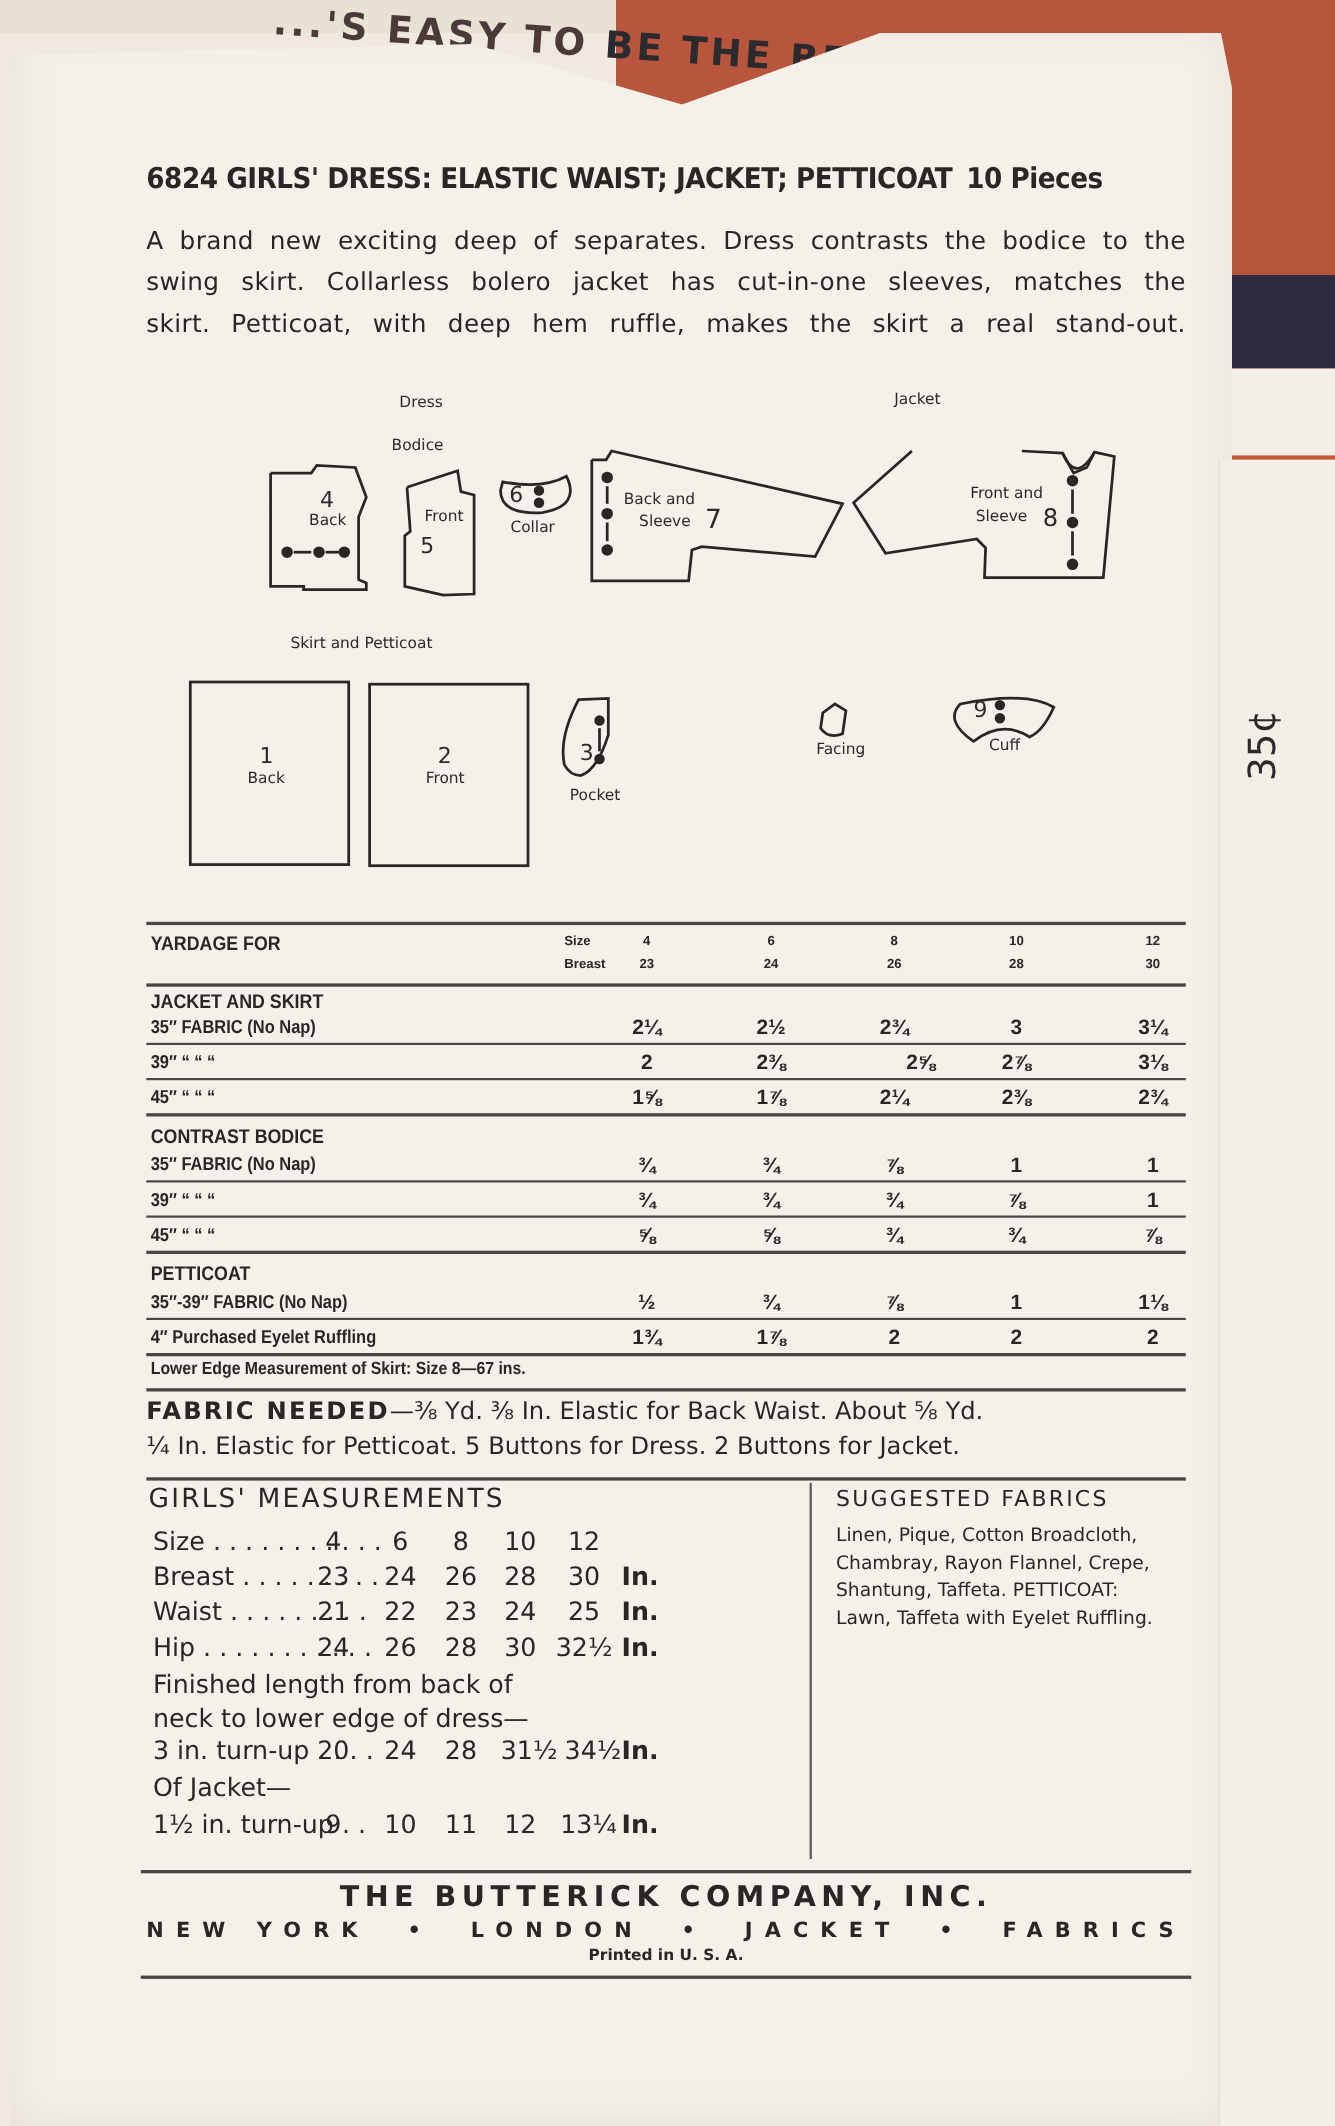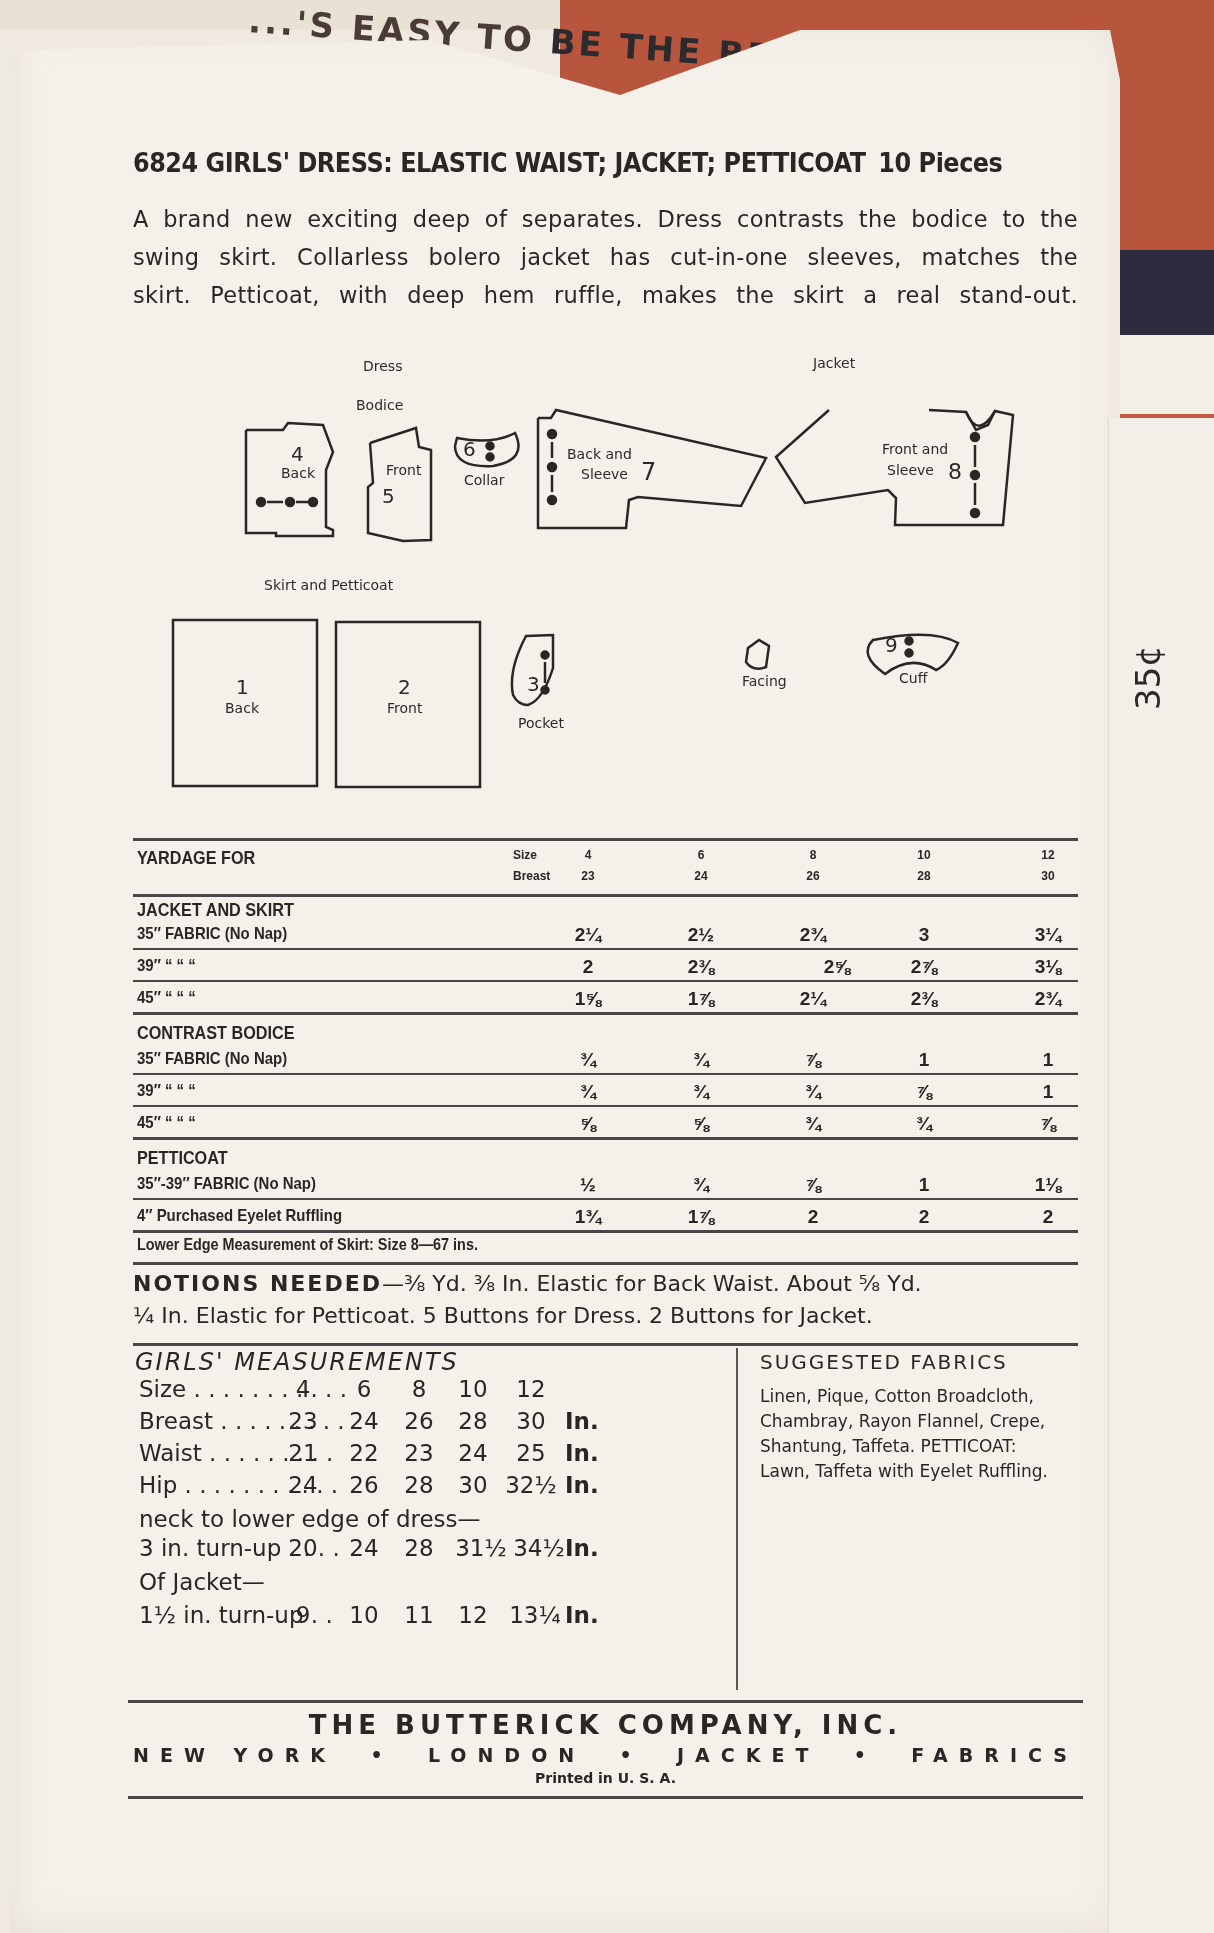--- a/index.html
+++ b/index.html
@@ -78,21 +78,21 @@
   .ysec { position: absolute; left: 4px; font-size: 18px; font-weight: bold; transform: scaleX(0.9); transform-origin: left; }
   .yhead { position: absolute; font-size: 12px; font-weight: bold; }
   .yhead-lbl { position: absolute; left: 4px; top: 10px; font-size: 18px; font-weight: bold; transform: scaleX(0.9); transform-origin: left; }
   .note { position: absolute; left: 4px; font-size: 16px; font-weight: bold; transform: scaleX(0.9); transform-origin: left; white-space: nowrap; }
   .notions {
     position: absolute; top: 1268px; left: 0; width: 945px;
     font-family: "DejaVu Sans", sans-serif; font-size: 22px; line-height: 32px;
   }
   .notions b { letter-spacing: 2px; font-weight: bold; }
   .meas { position: absolute; top: 1348px; left: 0; width: 600px; font-family: "DejaVu Sans", sans-serif; }
-  .meas-title { font-size: 24px; letter-spacing: 2px; margin: 0 0 0 2px; font-style: italic; }
+  .meas-title { font-size: 24px; letter-spacing: 2px; margin: 0 0 13px 2px; }
   .mrow { position: relative; height: 32px; font-size: 23px; font-weight: normal; }
   .mrow .ml { position: absolute; left: 6px; white-space: nowrap; }
   .mrow .mv { position: absolute; width: 60px; text-align: center; }
   .mrow .mu { position: absolute; left: 552px; font-weight: bold; }
   .mtext { font-size: 23px; padding-left: 6px; line-height: 31px; }
   .vdiv { position: absolute; left: 603px; top: 1348px; width: 2px; height: 342px; background: #5b5555; }
   .fabrics { position: absolute; top: 1350px; left: 627px; width: 330px; font-family: "DejaVu Sans", sans-serif; }
   .fabrics-title { font-size: 20px; letter-spacing: 2px; margin-bottom: 10px; }
   .fabrics-text { font-size: 17px; line-height: 25px; }
   .footer { position: absolute; top: 1700px; left: 0; width: 945px; text-align: center; font-family: "DejaVu Sans", sans-serif; }
@@ -320,21 +320,21 @@
       <span class="val" style="left:645px">2</span>
       <span class="val" style="left:756px">2</span>
       <span class="val" style="left:880px">2</span>
     </div>
     <div class="hr thick" style="top:392px"></div>
     <div class="note" style="top:398px">Lower Edge Measurement of Skirt: Size 8—67 ins.</div>
     <div class="hr thick" style="top:424px"></div>
   </div>
 
   <div class="notions">
-    <div><b>NOTIONS NEEDED</b><span>—⅜ Yd. ⅜ In. Elastic for Back Waist. About ⅝ Yd.</span></div>
+    <div><b>FABRIC NEEDED</b><span>—⅜ Yd. ⅜ In. Elastic for Back Waist. About ⅝ Yd.</span></div>
     <div>¼ In. Elastic for Petticoat. 5 Buttons for Dress. 2 Buttons for Jacket.</div>
   </div>
   <div class="hr thick" style="top:1343px"></div>
 
   <div class="meas">
     <div class="meas-title">GIRLS' MEASUREMENTS</div>
     <div class="mrow">
       <span class="ml">Size . . . . . . . . . . .</span>
       <span class="mv" style="left:140px">4</span>
       <span class="mv" style="left:201px">6</span>
@@ -362,20 +362,21 @@
     </div>
     <div class="mrow">
       <span class="ml">Hip . . . . . . . . . . .</span>
       <span class="mv" style="left:140px">24</span>
       <span class="mv" style="left:201px">26</span>
       <span class="mv" style="left:256px">28</span>
       <span class="mv" style="left:310px">30</span>
       <span class="mv" style="left:368px">32½</span>
       <span class="mu" style="left:432px">In.</span>
     </div>
+    <div class="mtext">Finished length from back of</div>
     <div class="mtext">neck to lower edge of dress—</div>
     <div class="mrow">
       <span class="ml">3 in. turn-up . . . .</span>
       <span class="mv" style="left:140px">20</span>
       <span class="mv" style="left:201px">24</span>
       <span class="mv" style="left:256px">28</span>
       <span class="mv" style="left:318px">31½</span>
       <span class="mv" style="left:376px">34½</span>
       <span class="mu" style="left:432px">In.</span>
     </div>

